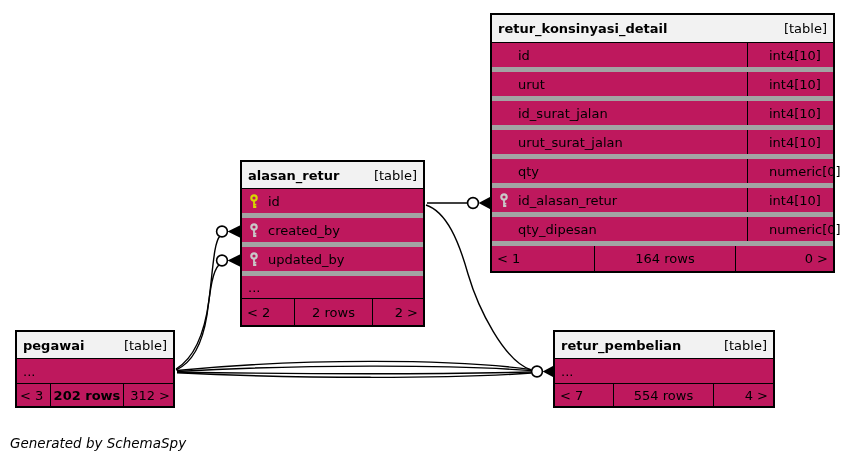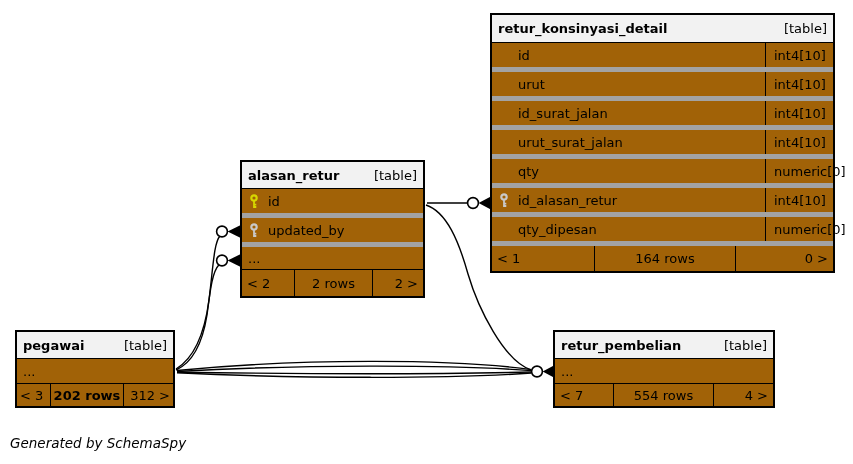--- a/index.html
+++ b/index.html
@@ -7,34 +7,34 @@
     position:relative; width:853px; height:464px; background:#ffffff;
     font-family:"DejaVu Sans","Liberation Sans",sans-serif; font-size:13px; color:#000;
     overflow:hidden;
   }
   .wires { position:absolute; left:0; top:0; width:853px; height:464px; }
   .wires path, .wires line { stroke:#000; stroke-width:1.4; fill:none; }
   .wires circle { fill:#fff; stroke:#000; stroke-width:1.6; }
   .wires polygon { fill:#000; stroke:none; }
 
   .tbl {
-    position:absolute; background:#a16207; border:2px solid #000; box-sizing:border-box;
+    position:absolute; background:#be185d; border:2px solid #000; box-sizing:border-box;
   }
   .hdr {
     display:flex; justify-content:space-between; align-items:center;
     background:#f2f2f2; border-bottom:1px solid #000; box-sizing:border-box;
     padding:0 6px;
   }
   .nm { font-weight:bold; }
   .bdg { font-weight:normal; }
   .row { display:flex; align-items:center; border-bottom:5px solid #a3a3a3; box-sizing:border-box; }
   .kc { width:26px; padding-left:7px; box-sizing:border-box; display:flex; align-items:center; flex:none; }
   .cn { flex:1; white-space:nowrap; overflow:hidden; }
-  .ct { width:68px; flex:none; align-self:stretch; display:flex; align-items:center;
-        border-left:1px solid #000; box-sizing:border-box; padding-left:8px; white-space:nowrap; }
+  .ct { width:86px; flex:none; align-self:stretch; display:flex; align-items:center;
+        border-left:1px solid #000; box-sizing:border-box; padding-left:21px; white-space:nowrap; }
   .ell { display:flex; align-items:center; border-bottom:1px solid #000; box-sizing:border-box; padding-left:6px; }
   .ftr { display:flex; align-items:stretch; }
   .ftr span { display:flex; align-items:center; box-sizing:border-box; padding:0 5px; }
   .ftr .fc { justify-content:center; }
   .ftr .fr { justify-content:flex-end; flex:1; }
   .ftr .fc, .ftr .fr { border-left:1px solid #000; }
 
   .key-pk { color:#d6d600; }
   .key-fk { color:#c9c9c9; }
 
@@ -173,20 +173,29 @@
       </span>
       <span class="cn">id</span>
     </div>
     <div class="row">
       <span class="kc key-fk">
         <svg viewBox="0 0 10 15" width="10" height="15">
             <circle cx="5" cy="4" r="2.7" fill="none" stroke="currentColor" stroke-width="2.2"></circle>
             <path d="M5 6.8 L5 14 M5 10.6 L7.3 10.6 M5 13 L7.3 13" stroke="currentColor" stroke-width="1.8" fill="none"></path>
           </svg>
       </span>
+      <span class="cn">created_by</span>
+    </div>
+    <div class="row">
+      <span class="kc key-fk">
+        <svg viewBox="0 0 10 15" width="10" height="15">
+            <circle cx="5" cy="4" r="2.7" fill="none" stroke="currentColor" stroke-width="2.2"></circle>
+            <path d="M5 6.8 L5 14 M5 10.6 L7.3 10.6 M5 13 L7.3 13" stroke="currentColor" stroke-width="1.8" fill="none"></path>
+          </svg>
+      </span>
       <span class="cn">updated_by</span>
     </div>
     <div class="ell">...</div>
     <div class="ftr">
       <span class="fl">&lt; 2</span>
       <span class="fc">2 rows</span>
       <span class="fr">2 &gt;</span>
     </div>
   </div>
 

